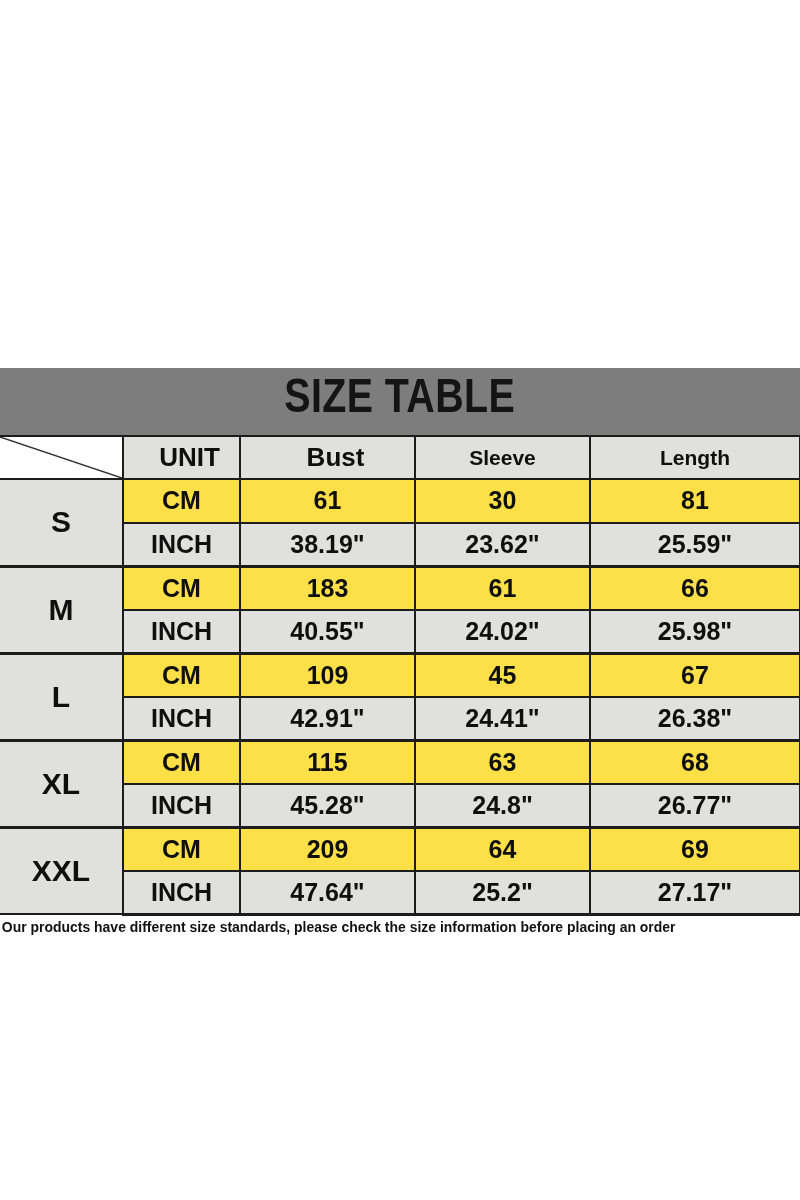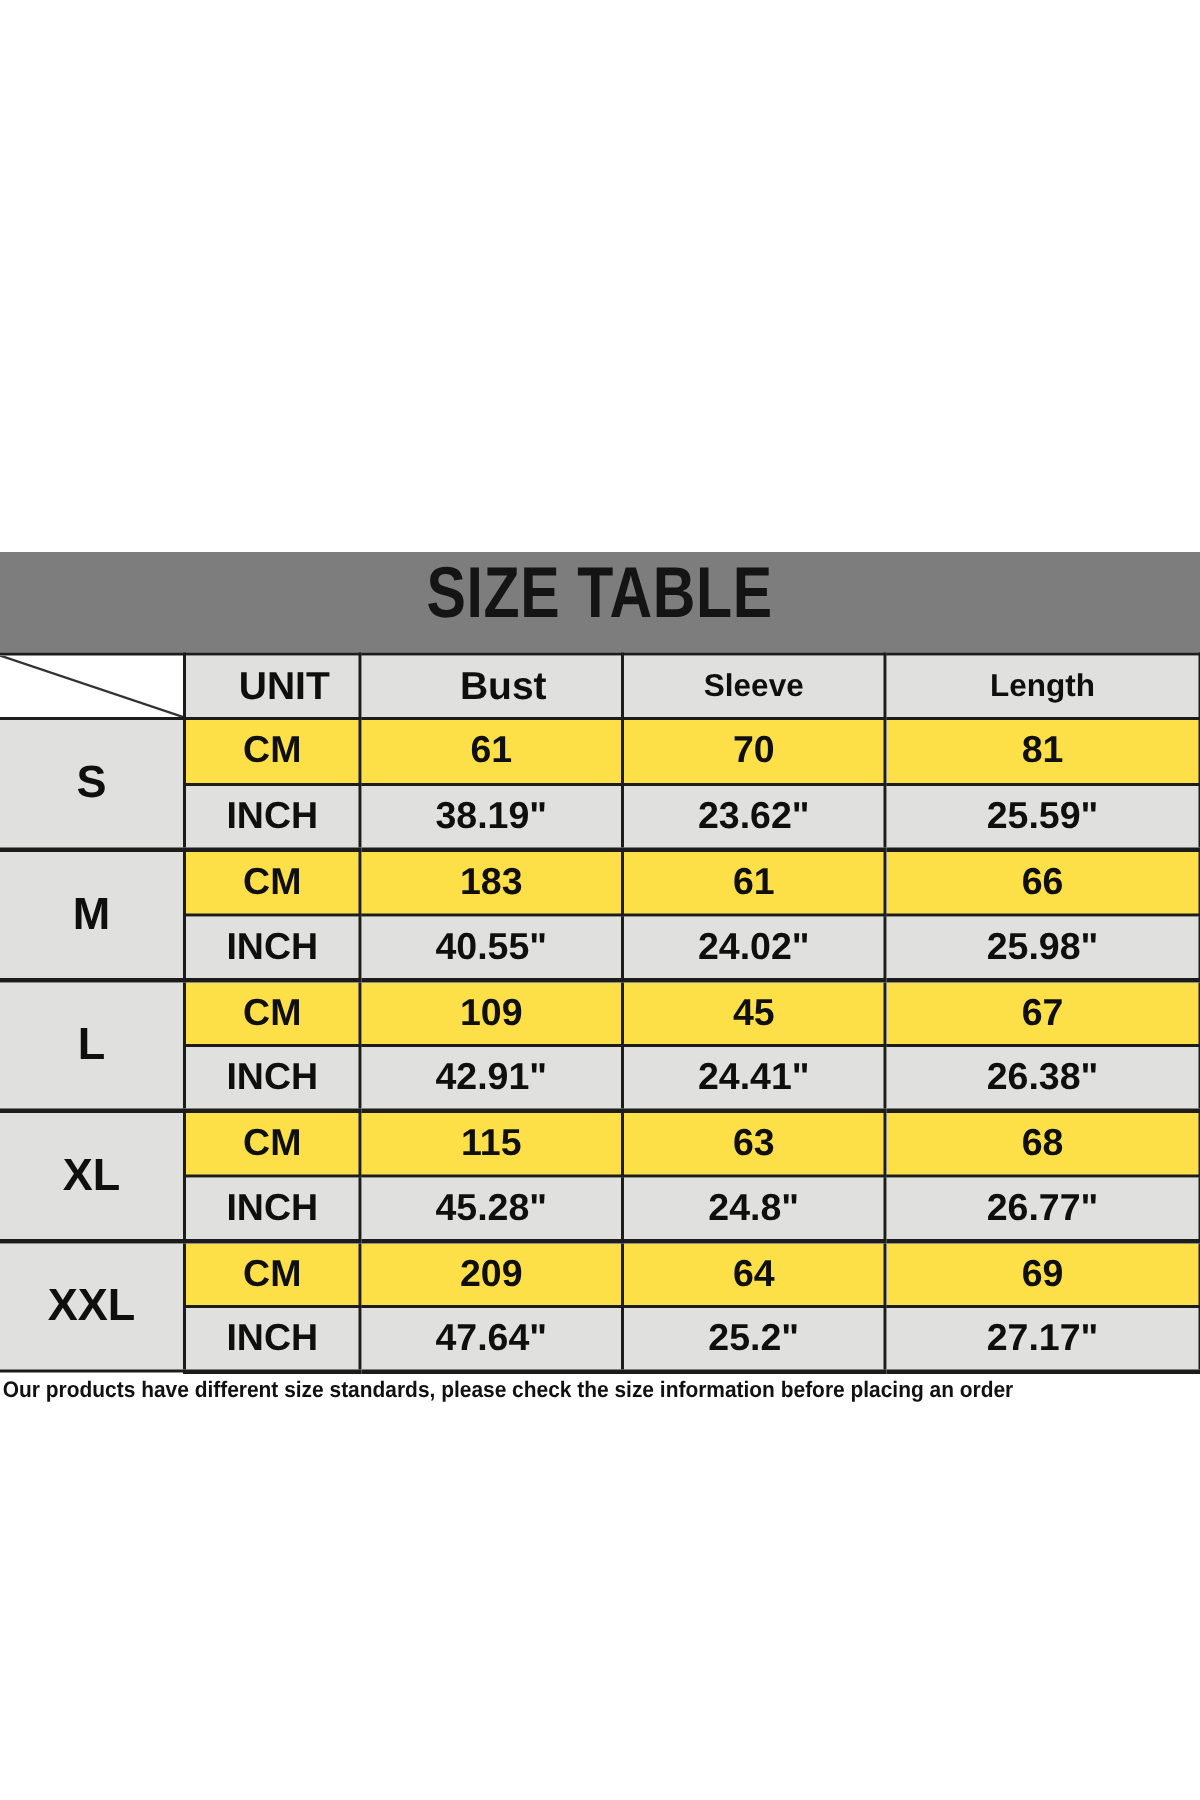--- a/index.html
+++ b/index.html
@@ -104,21 +104,21 @@
         <th class="col-big">Bust</th>
         <th class="col-small">Sleeve</th>
         <th class="col-small">Length</th>
       </tr>
     </thead>
     <tbody>
       <tr class="cm-row">
         <th class="size-cell" rowspan="2">S</th>
         <td class="unit-cell">CM</td>
         <td>61</td>
-        <td>70</td>
+        <td>30</td>
         <td>81</td>
       </tr>
       <tr class="inch-row">
         <td class="unit-cell">INCH</td>
         <td>38.19"</td>
         <td>23.62"</td>
         <td>25.59"</td>
       </tr>
 
       <tr class="cm-row">

